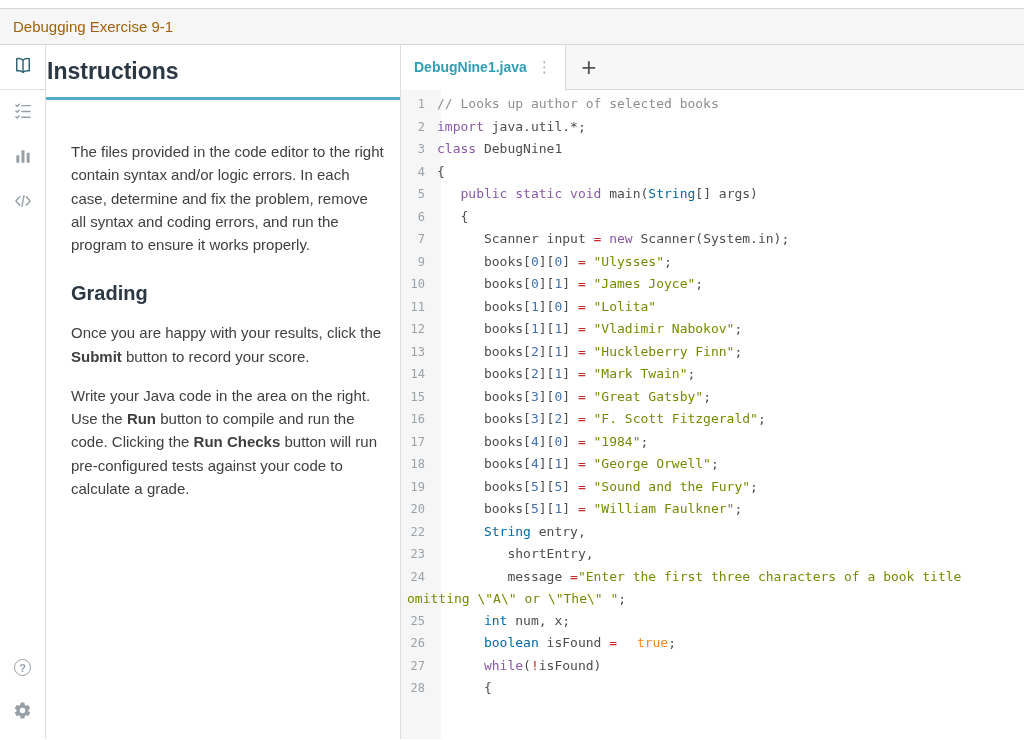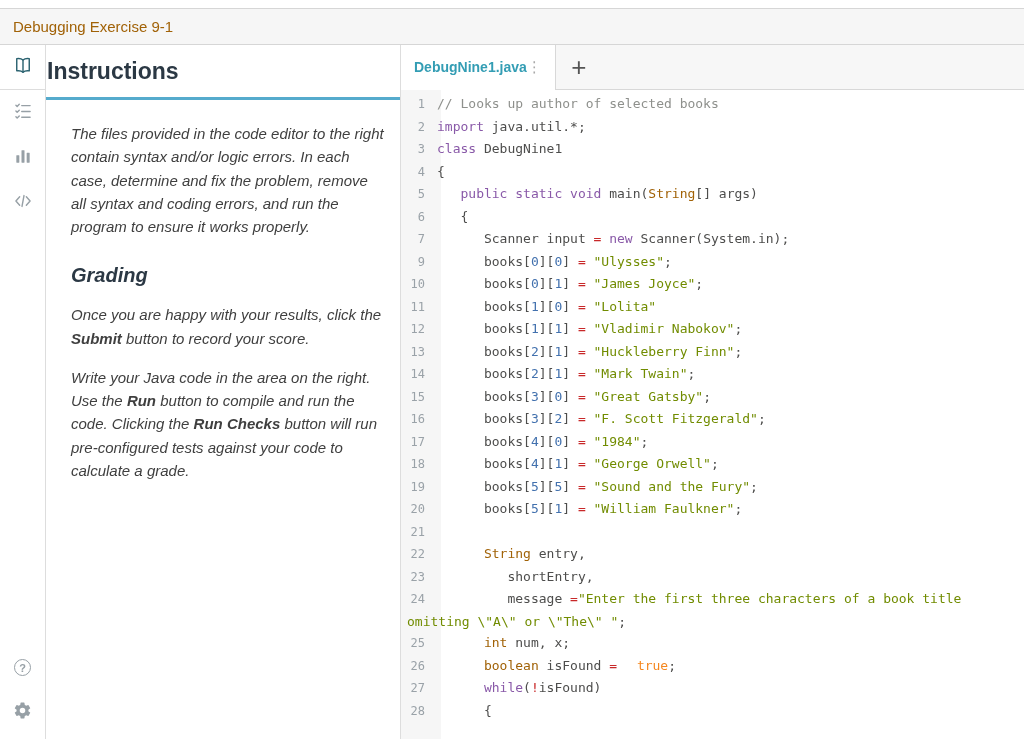--- a/index.html
+++ b/index.html
@@ -23,47 +23,47 @@
   .help-circle { width: 17px; height: 17px; border: 1.6px solid currentColor; border-radius: 50%;
                  display: flex; align-items: center; justify-content: center;
                  font-size: 11px; font-weight: bold; }
   .rail-item:last-child { margin-bottom: 4px; }
 
   
   .instructions { width: 355px; border-right: 1px solid #ddd; background: #fff; overflow: hidden; }
   .inst-header { margin-left: 0; padding: 13px 0 12px 1px;
                  font-size: 23px; font-weight: 700; color: #2b3844;
                  border-bottom: 3px solid #55abcd; }
-  .inst-body { padding: 6px 14px 0 25px; font-style: italic; }
+  .inst-body { padding: 24px 14px 0 25px; }
   .inst-body p { font-size: 15px; color: #3f3f3f; line-height: 1.55; margin: 16px 0; }
   .grading { font-size: 20px; font-weight: 700; color: #2b3844; margin: 26px 0 2px; }
 
   
   .editor { flex: 1; min-width: 0; display: flex; flex-direction: column; background: #fff; }
   .tab-bar { height: 45px; background: #f7f7f7; border-bottom: 1px solid #d8d8d8;
              display: flex; align-items: stretch; }
   .tab { background: #fff; border-right: 1px solid #d8d8d8; position: relative;
-         display: flex; align-items: center; padding: 0 13px; cursor: pointer; }
+         display: flex; align-items: center; gap: 10px; padding: 0 13px; cursor: pointer; }
   .tab::after { content: ''; position: absolute; left: 0; right: 0; bottom: -1px; height: 1px; background: #fff; }
   .tab-label { color: #339db4; font-size: 14px; font-weight: 600; }
   .tab-kebab { color: #a9a9a9; font-size: 15px; cursor: pointer; }
   .new-tab { width: 46px; display: flex; align-items: center; justify-content: center;
              color: #555; font-size: 26px; font-weight: 300; cursor: pointer; }
 
   .code-area { flex: 1; position: relative; overflow: hidden; padding-top: 3px;
                font-family: "DejaVu Sans Mono", monospace; font-size: 13px;
                line-height: 21.5px; color: #4d4d4c; }
   .gutter-bg { position: absolute; left: 0; top: 0; bottom: 0; width: 40px; background: #f6f6f6; }
   .code-line { position: relative; white-space: pre-wrap; word-wrap: break-word;
                padding: 0 8px 0 6px; min-height: 21.5px; cursor: text; }
   .ln { display: inline-block; width: 30px; padding-right: 12px; text-align: right;
         color: #9aa2a8; font-size: 12px; user-select: none; }
   .tok-cm { color: #8e908c; }
   .tok-kw { color: #8959a8; }
-  .tok-ty { color: #a16207; }
+  .tok-ty { color: #0369a1; }
   .tok-st { color: #718c00; }
   .tok-nu { color: #4271ae; }
   .tok-op { color: #c82829; }
   .tok-bo { color: #f5871f; margin-left: 12px; }
 </style>
 </head>
 <body>
 
 <div class="top-strip"></div>
 
@@ -164,21 +164,20 @@
           <div class="code-line"><span class="ln">11</span><span>      books[</span><span class="tok-nu">1</span><span>][</span><span class="tok-nu">0</span><span>] </span><span class="tok-op">=</span><span> </span><span class="tok-st">"Lolita"</span></div>
           <div class="code-line"><span class="ln">12</span><span>      books[</span><span class="tok-nu">1</span><span>][</span><span class="tok-nu">1</span><span>] </span><span class="tok-op">=</span><span> </span><span class="tok-st">"Vladimir Nabokov"</span><span>;</span></div>
           <div class="code-line"><span class="ln">13</span><span>      books[</span><span class="tok-nu">2</span><span>][</span><span class="tok-nu">1</span><span>] </span><span class="tok-op">=</span><span> </span><span class="tok-st">"Huckleberry Finn"</span><span>;</span></div>
           <div class="code-line"><span class="ln">14</span><span>      books[</span><span class="tok-nu">2</span><span>][</span><span class="tok-nu">1</span><span>] </span><span class="tok-op">=</span><span> </span><span class="tok-st">"Mark Twain"</span><span>;</span></div>
           <div class="code-line"><span class="ln">15</span><span>      books[</span><span class="tok-nu">3</span><span>][</span><span class="tok-nu">0</span><span>] </span><span class="tok-op">=</span><span> </span><span class="tok-st">"Great Gatsby"</span><span>;</span></div>
           <div class="code-line"><span class="ln">16</span><span>      books[</span><span class="tok-nu">3</span><span>][</span><span class="tok-nu">2</span><span>] </span><span class="tok-op">=</span><span> </span><span class="tok-st">"F. Scott Fitzgerald"</span><span>;</span></div>
           <div class="code-line"><span class="ln">17</span><span>      books[</span><span class="tok-nu">4</span><span>][</span><span class="tok-nu">0</span><span>] </span><span class="tok-op">=</span><span> </span><span class="tok-st">"1984"</span><span>;</span></div>
           <div class="code-line"><span class="ln">18</span><span>      books[</span><span class="tok-nu">4</span><span>][</span><span class="tok-nu">1</span><span>] </span><span class="tok-op">=</span><span> </span><span class="tok-st">"George Orwell"</span><span>;</span></div>
           <div class="code-line"><span class="ln">19</span><span>      books[</span><span class="tok-nu">5</span><span>][</span><span class="tok-nu">5</span><span>] </span><span class="tok-op">=</span><span> </span><span class="tok-st">"Sound and the Fury"</span><span>;</span></div>
           <div class="code-line"><span class="ln">20</span><span>      books[</span><span class="tok-nu">5</span><span>][</span><span class="tok-nu">1</span><span>] </span><span class="tok-op">=</span><span> </span><span class="tok-st">"William Faulkner"</span><span>;</span></div>
-          <div class="code-line"><span class="ln">21</span></div>
           <div class="code-line"><span class="ln">22</span><span>      </span><span class="tok-ty">String</span><span> entry,</span></div>
           <div class="code-line"><span class="ln">23</span><span>         shortEntry,</span></div>
           <div class="code-line"><span class="ln">24</span><span>         message </span><span class="tok-op">=</span><span class="tok-st">"Enter the first three characters of a book title omitting \"A\" or \"The\" "</span><span>;</span></div>
           <div class="code-line"><span class="ln">25</span><span>      </span><span class="tok-ty">int</span><span> num, x;</span></div>
           <div class="code-line"><span class="ln">26</span><span>      </span><span class="tok-ty">boolean</span><span> isFound </span><span class="tok-op">=</span><span> </span><span class="tok-bo">true</span><span>;</span></div>
           <div class="code-line"><span class="ln">27</span><span>      </span><span class="tok-kw">while</span><span>(</span><span class="tok-op">!</span><span>isFound)</span></div>
           <div class="code-line"><span class="ln">28</span><span>      {</span></div>
         </div>
     </div>
   </section>

